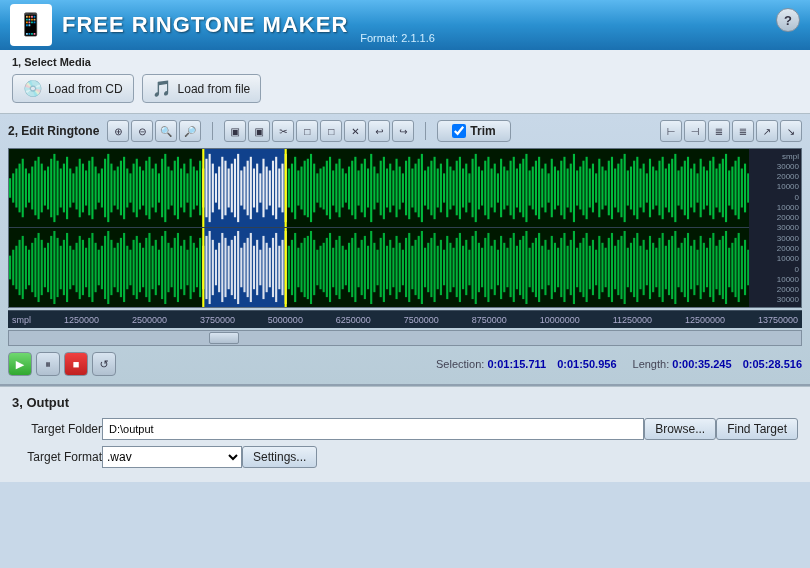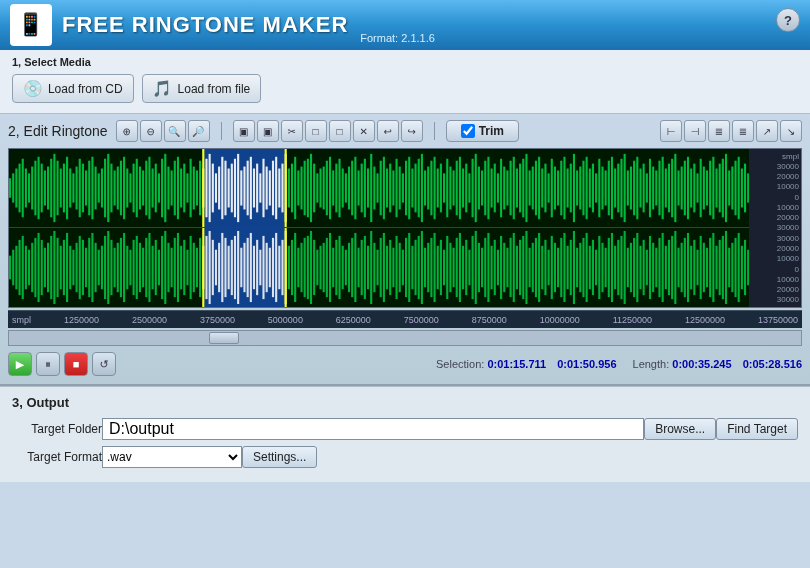--- a/index.html
+++ b/index.html
@@ -112,22 +112,22 @@
       border-bottom: 2px solid #90a0b0;
       padding: 6px 8px 8px 8px;
     }
     #section2-header {
       display: flex;
       align-items: center;
       margin-bottom: 6px;
       gap: 8px;
     }
     .section2-label {
-      font-size: 14px;
-      font-weight: normal;
+      font-size: 12px;
+      font-weight: bold;
       color: #222;
     }
     .edit-toolbar {
       display: flex;
       align-items: center;
       gap: 2px;
     }
     .tool-btn {
       width: 22px;
       height: 22px;
@@ -293,21 +293,21 @@
       font-size: 12px;
       color: #222;
       text-align: right;
     }
     .output-input {
       flex: 1;
       height: 22px;
       border: 1px solid #8090a0;
       background: #fff;
       padding: 2px 6px;
-      font-size: 16px;
+      font-size: 11px;
     }
     .output-select {
       width: 140px;
       height: 22px;
       border: 1px solid #8090a0;
       background: #fff;
       font-size: 12px;
     }
     .browse-btn, .find-target-btn, .settings-btn {
       background: linear-gradient(180deg, #e8f0f8, #c8d8e8);

